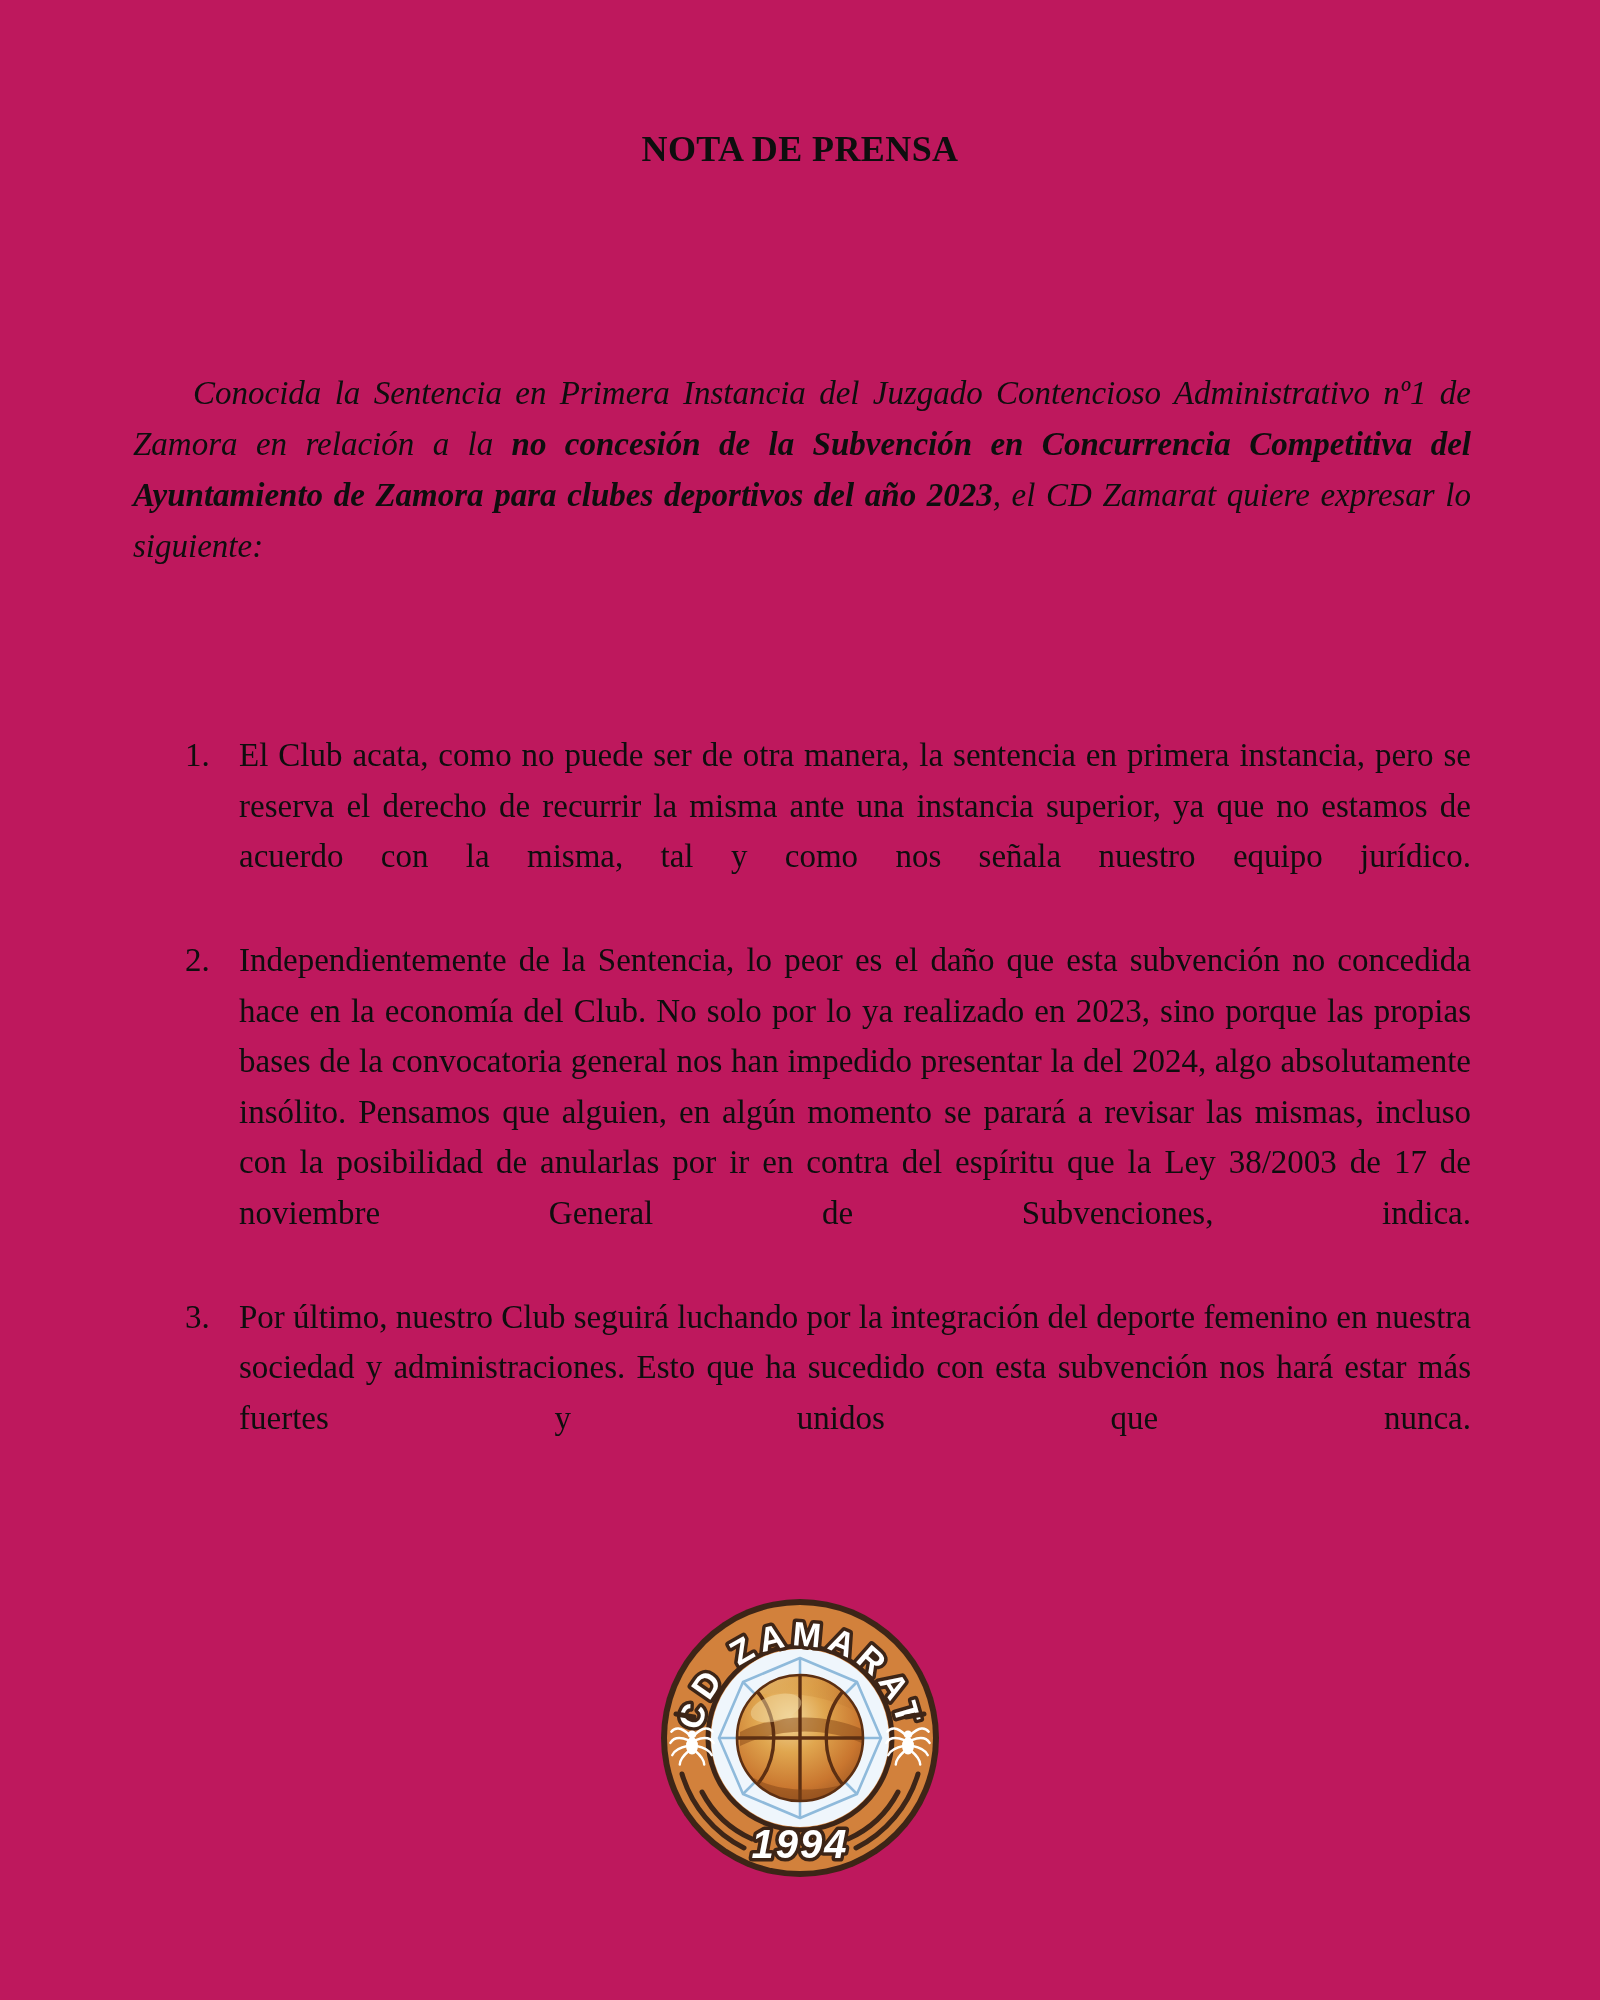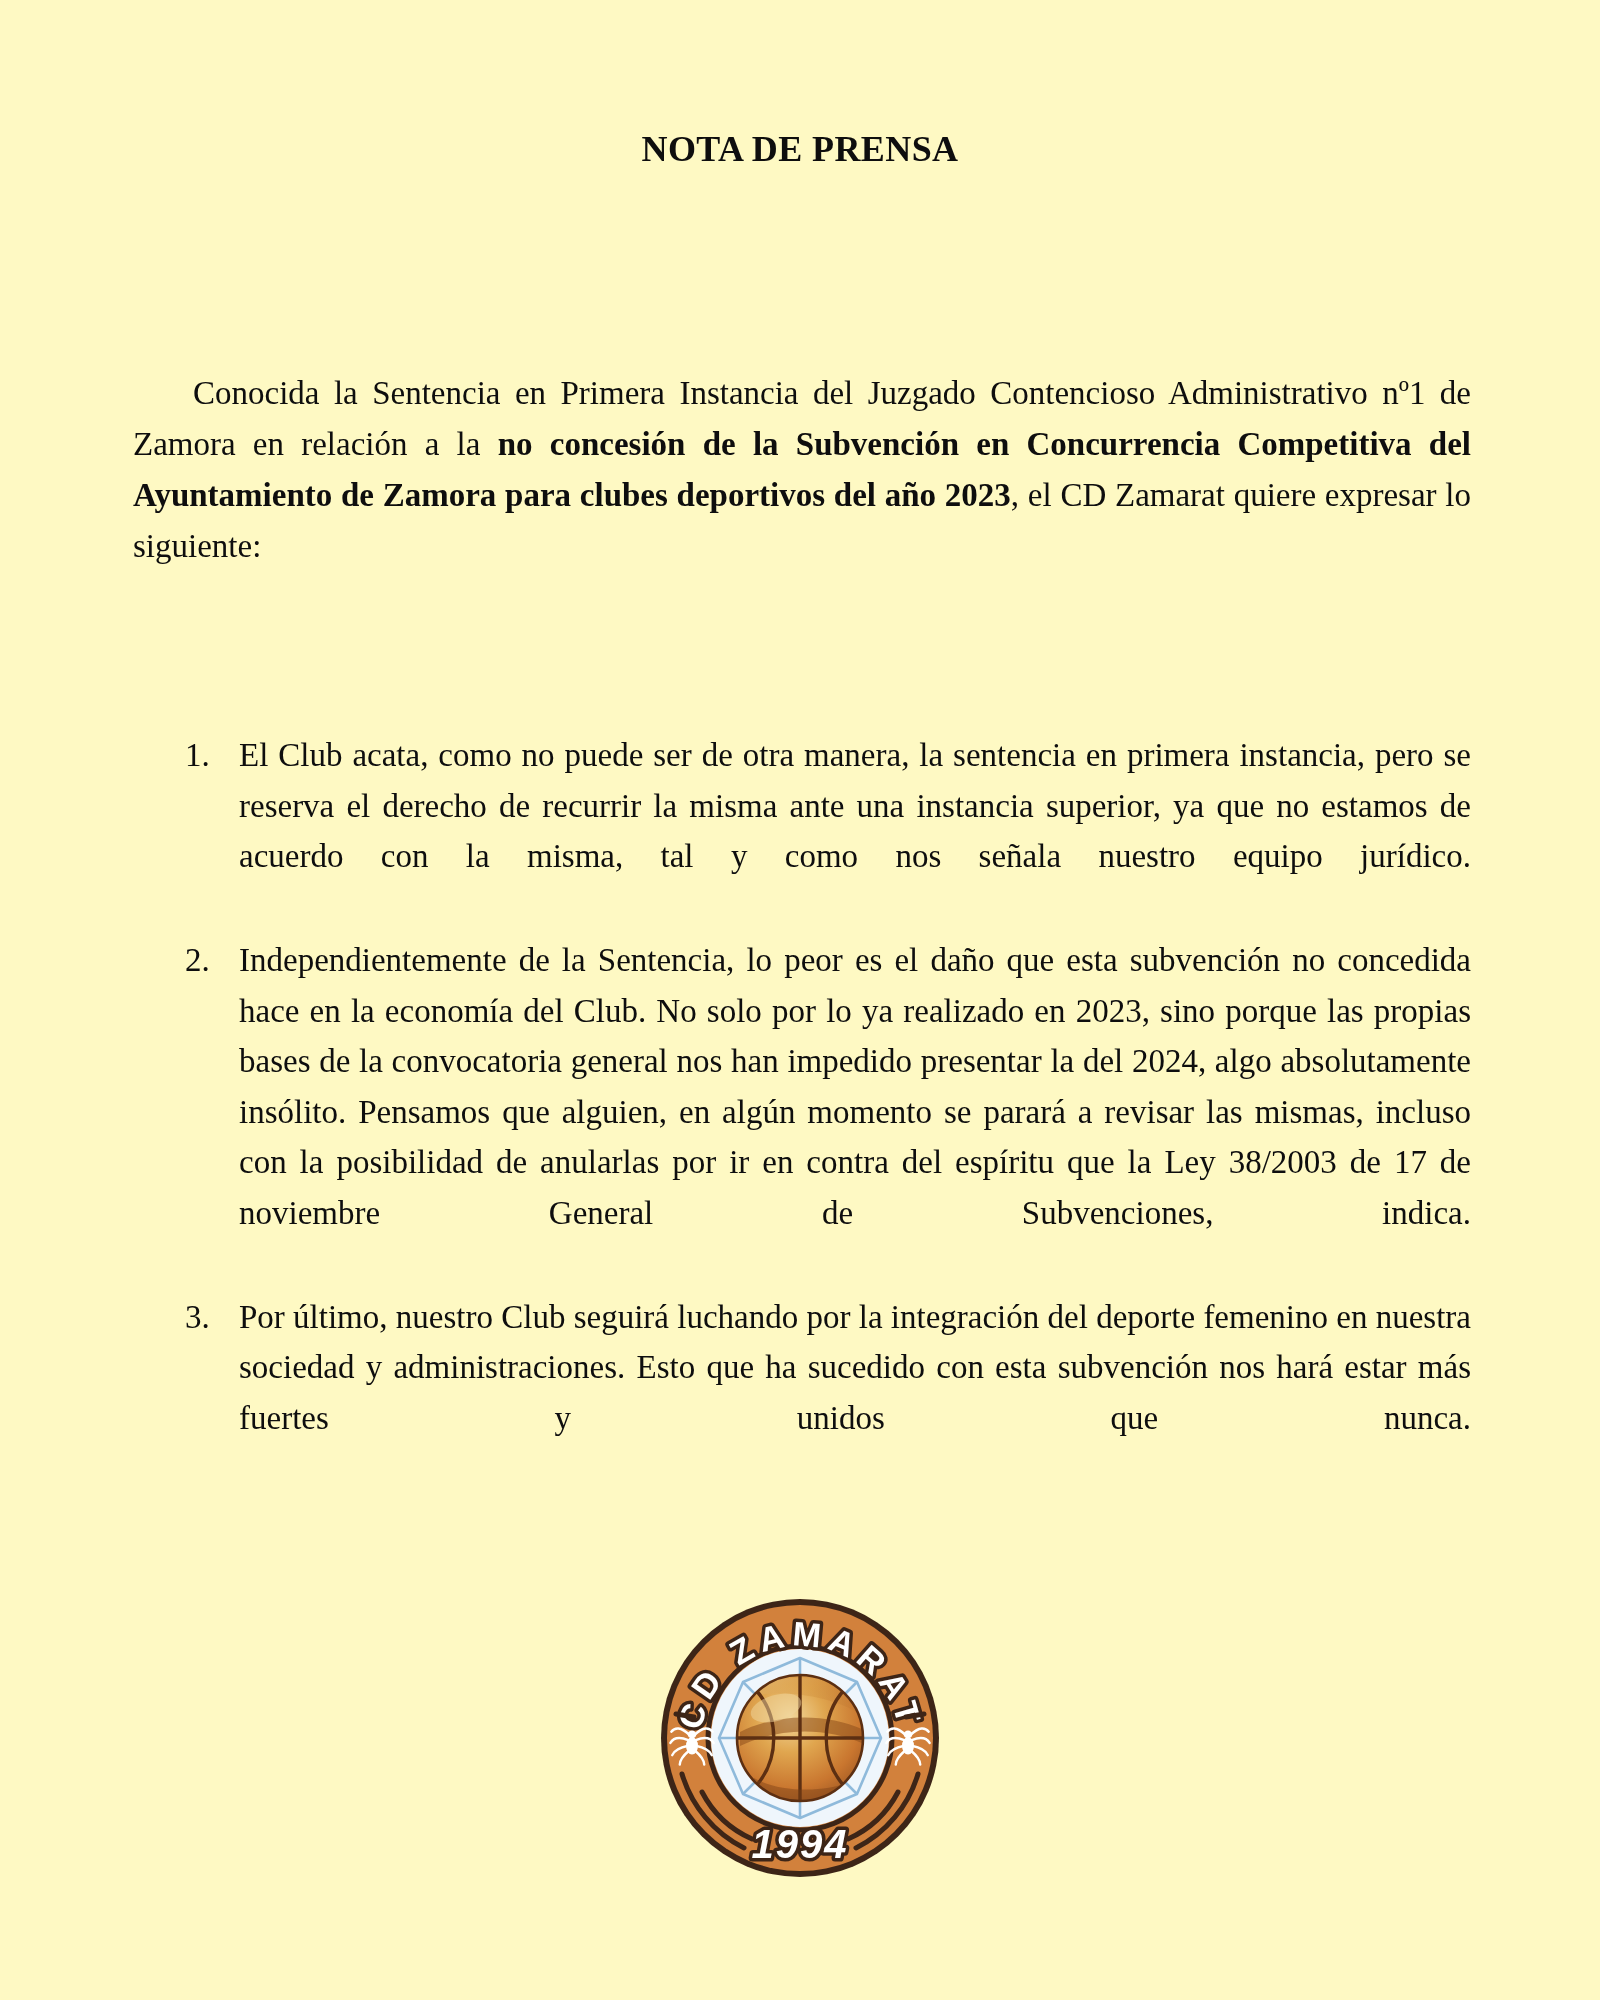--- a/index.html
+++ b/index.html
@@ -13,40 +13,41 @@
     height: 2000px;
     font-family: "Liberation Serif", "DejaVu Serif", serif;
     color: #0e0e0e;
     position: relative;
     overflow: hidden;
   }
 
   .page {
     position: absolute;
     inset: 0;
-    background: #fef9c3;
+    background: #be185d;
   }
 
   .doc-title {
     position: absolute;
     top: 104px;
     left: 0;
     width: 1600px;
     text-align: center;
     font-size: 36px;
     font-weight: bold;
     letter-spacing: 0.4px;
     line-height: 1.2;
   }
 
   .body-block {
     position: absolute;
     left: 133px;
     top: 368px;
     width: 1338px;
+    font-style: italic;
   }
 
   .intro {
     text-align: justify;
     text-justify: inter-word;
     font-size: 33px;
     line-height: 51px;
     text-indent: 60px;
     margin: 0;
     hyphens: none;

